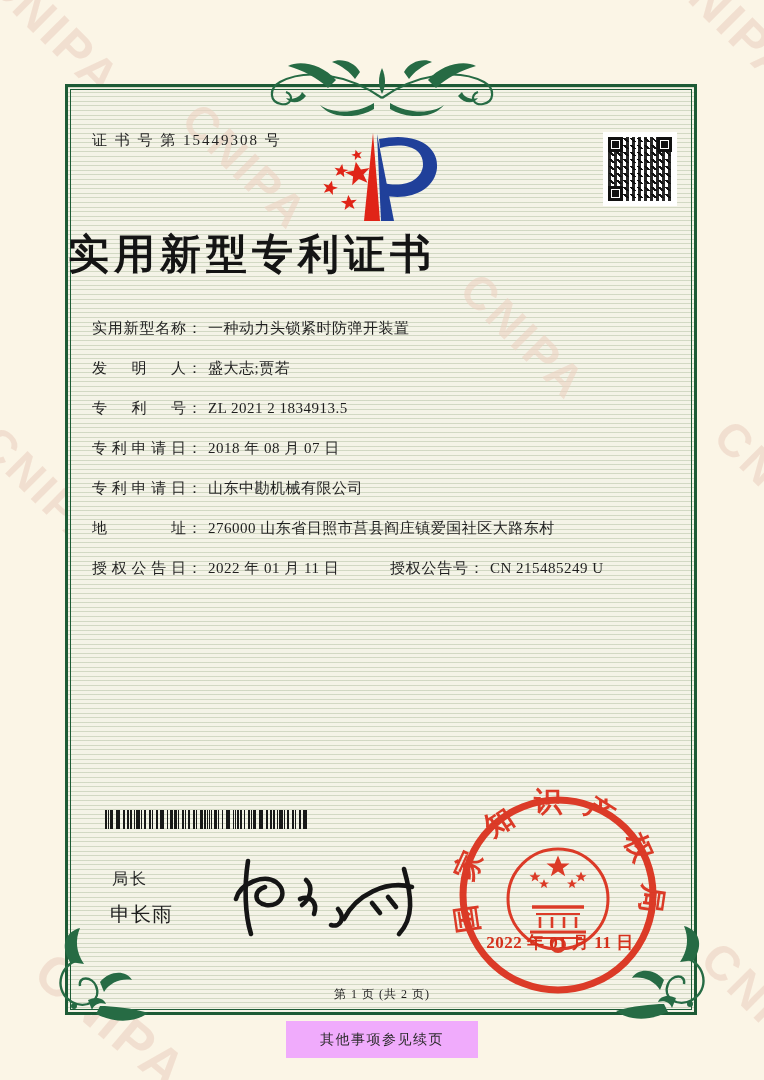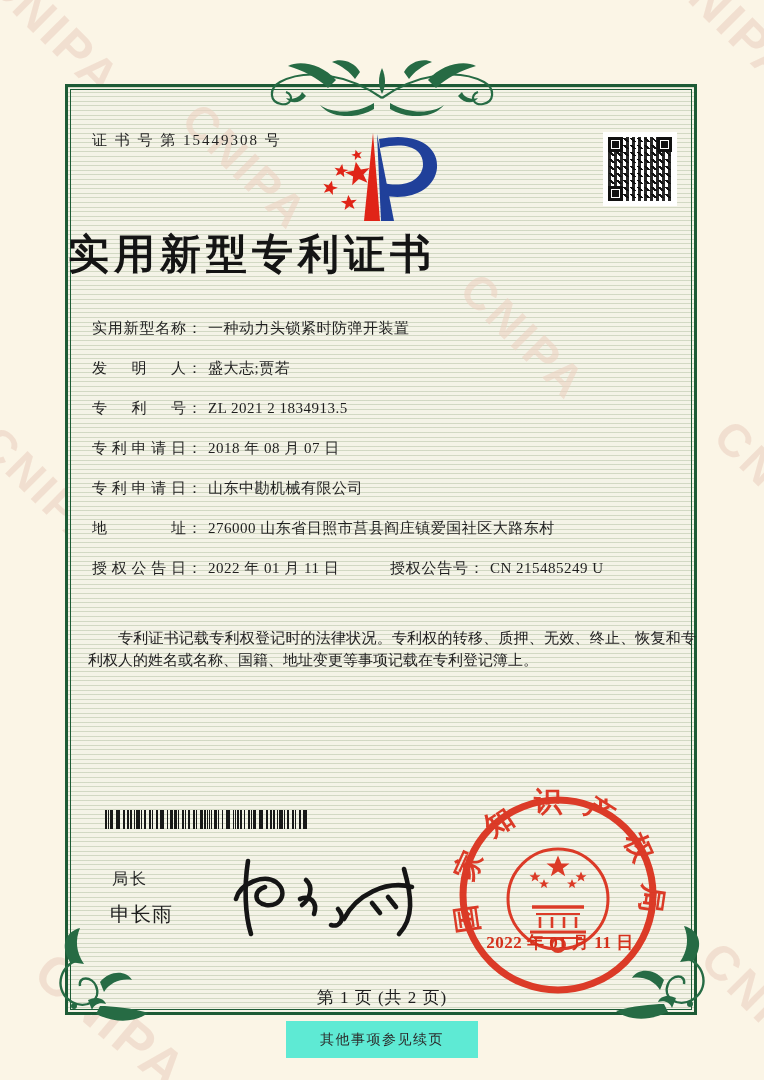--- a/index.html
+++ b/index.html
@@ -80,23 +80,23 @@
   .signature{position:absolute;left:158px;top:760px;z-index:2;}
 
   
   .seal-svg{position:absolute;left:382px;top:700px;z-index:3;opacity:.92;}
   .seal-date{
     position:absolute;left:392px;top:844px;width:200px;text-align:center;z-index:4;
     color:#d5301b;font-size:17px;font-weight:700;letter-spacing:.5px;white-space:nowrap;
   }
 
   
-  .page-info{position:absolute;left:0;top:986px;width:764px;text-align:center;font-size:17px;letter-spacing:1px;z-index:2;}
+  .page-info{position:absolute;left:0;top:986px;width:764px;text-align:center;font-size:12px;letter-spacing:1px;z-index:2;}
   .footer-strip{
-    position:absolute;left:286px;top:1021px;width:192px;height:37px;background:#5eead4;
+    position:absolute;left:286px;top:1021px;width:192px;height:37px;background:#f0abfc;
     line-height:37px;text-align:center;font-size:14px;letter-spacing:1.5px;z-index:3;color:#2b2b2b;
   }
 
   
   .orn{position:absolute;z-index:5;pointer-events:none;}
   .orn-top{left:262px;top:56px;}
   .orn-bl{left:44px;top:926px;}
   .orn-br{left:610px;top:924px;transform:scaleX(-1);}
 </style>
 </head>
@@ -179,21 +179,20 @@
       </div>
       <div class="frow">
         <span class="flabel">授权公告日</span><span class="fcolon">：</span><span class="fvalue">2022 年 01 月 11 日</span>
         <span class="grant2">
           <span class="flabel">授权公告号</span><span class="fcolon">：</span><span class="fvalue">CN 215485249 U</span>
         </span>
       </div>
     </div>
 
     <div class="paras">
-      <p>专利证书记载专利权登记时的法律状况。专利权的转移、质押、无效、终止、恢复和专利权人的姓名或名称、国籍、地址变更等事项记载在专利登记簿上。</p>
     </div>
 
     <div class="barcode"></div>
 
     <div class="signer-title">局长</div>
     <div class="signer-name">申长雨</div>
 
     <svg class="signature" width="215" height="95" viewBox="0 0 215 95">
       <g fill="none" stroke="#151515" stroke-width="4.6" stroke-linecap="round">
         <path d="M22,14 C18,40 19,68 25,87"></path>

